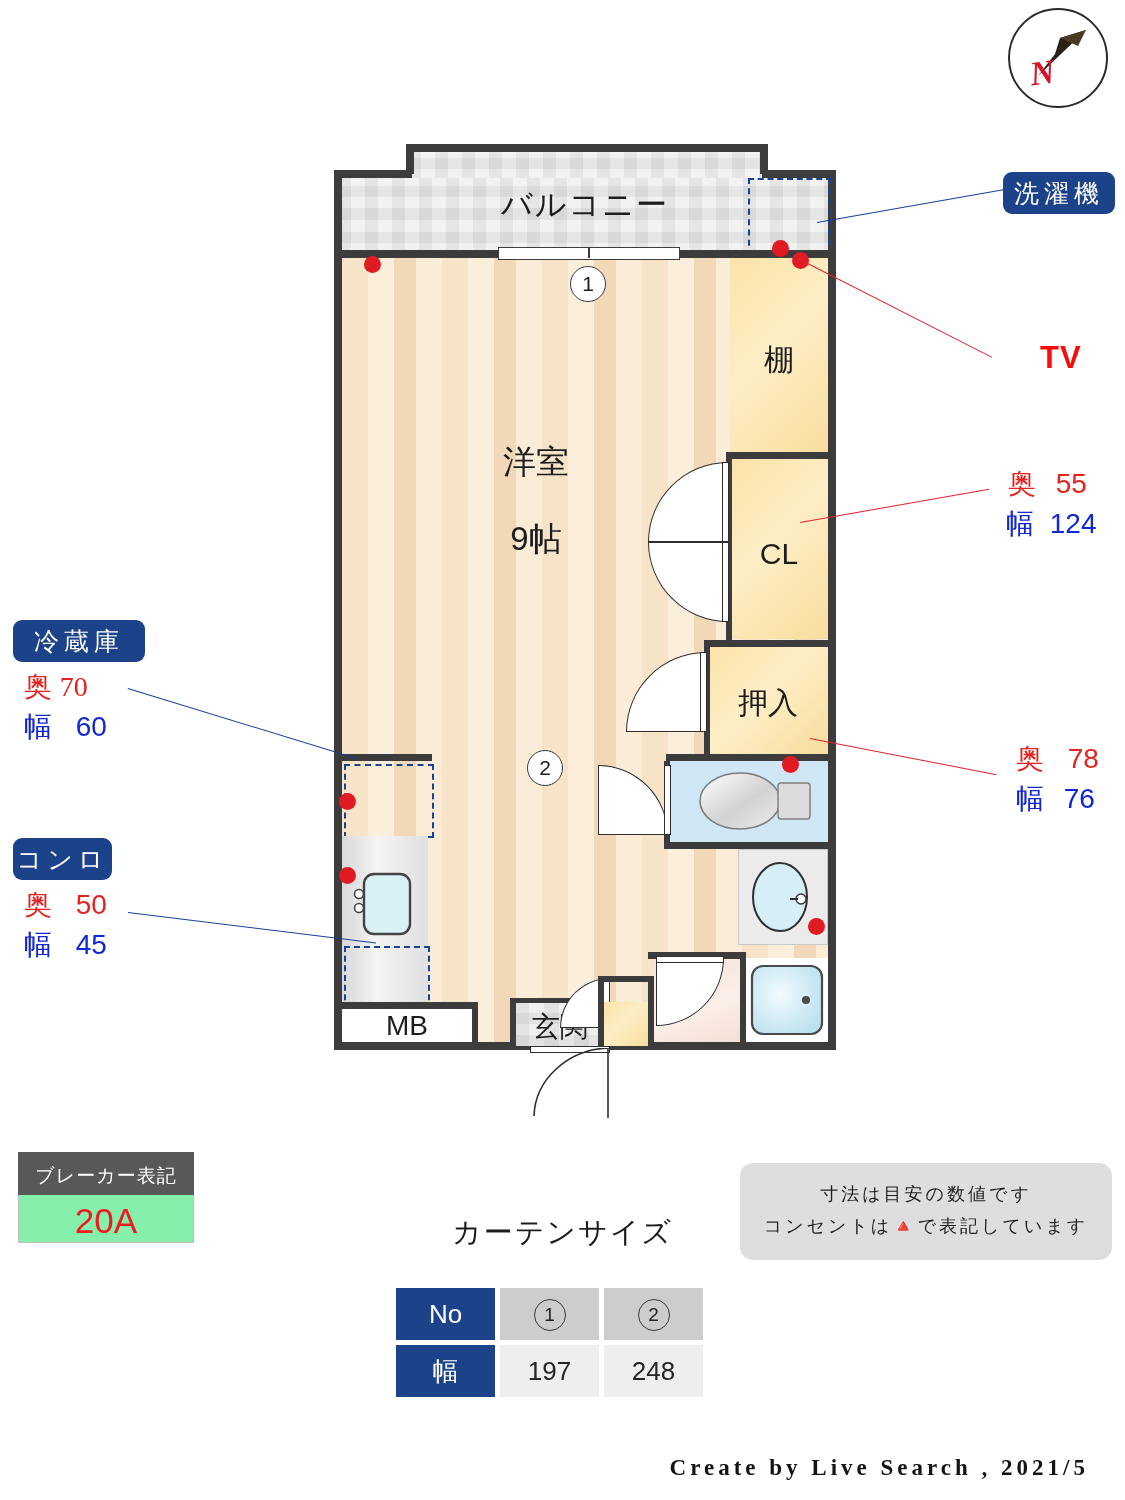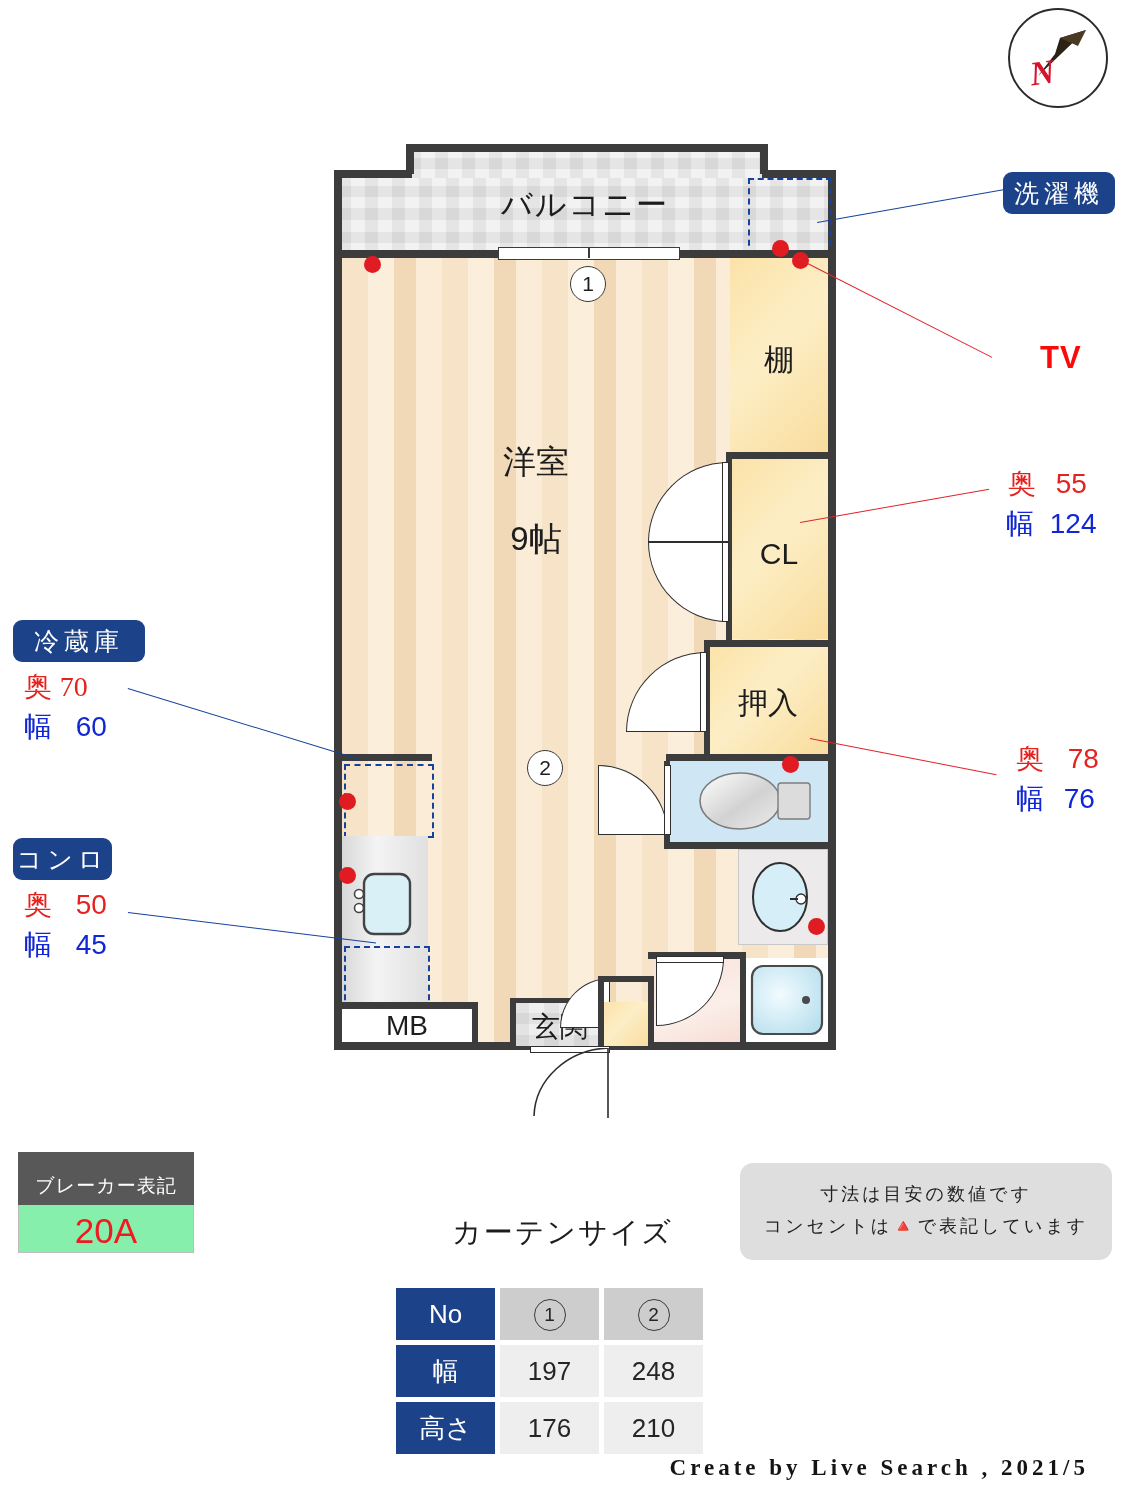--- a/index.html
+++ b/index.html
@@ -77,21 +77,21 @@
   .dimrow{position:absolute;font-size:28px;white-space:nowrap;}
   .dimrow .k{color:#e4231f;}
   .dimrow .kb{color:#1126d4;}
   .dimrow .v{color:#e4231f;}
   .dimrow .vb{color:#1126d4;}
 
   .tvlabel{position:absolute;color:#fb0a0a;font-size:31px;font-weight:600;letter-spacing:1px;}
 
   
   #breaker{left:18px;top:1152px;width:176px;}
-  #breaker .hd{background:#585858;color:#fff;font-size:19px;text-align:center;padding:21px 0 6px;letter-spacing:1px;}
+  #breaker .hd{background:#585858;color:#fff;font-size:19px;text-align:center;padding:11px 0 6px;letter-spacing:1px;}
   #breaker .bd{border:1px solid #bdbdbd;border-top:none;background:#86efac;text-align:center;
                color:#ef1b21;font-size:35px;padding:6px 0 1px;}
 
   
   #note{left:740px;top:1163px;width:372px;background:#dedede;border-radius:13px;padding:16px 0 18px;}
   #note div{font-size:18px;color:#1f1f1f;letter-spacing:3px;text-align:center;line-height:1.75;}
 
   
   #curtitle{left:0;top:1213px;width:1125px;text-align:center;font-size:29px;color:#1d1d1d;letter-spacing:2px;}
   #curtable{left:391px;top:1283px;border-collapse:separate;border-spacing:5px;}
@@ -328,21 +328,16 @@
       <tr>
     <td class="h">No</td>
     <td class="c"><span class="cn">1</span></td>
     <td class="c"><span class="cn">2</span></td>
   </tr>
   <tr>
     <td class="h">幅</td>
     <td class="d">197</td>
     <td class="d">248</td>
   </tr>
-  <tr>
-    <td class="h">高さ</td>
-    <td class="d">176</td>
-    <td class="d">210</td>
-  </tr>
 </tbody>
   </table>
 
 <div class="abs" id="footer">Create by Live Search , 2021/5</div>
 
 </body></html>

